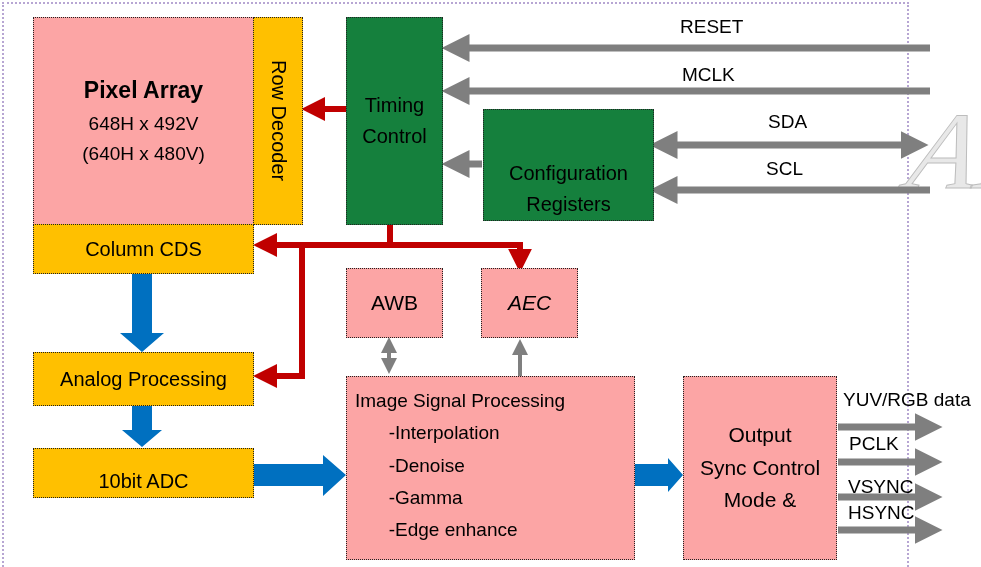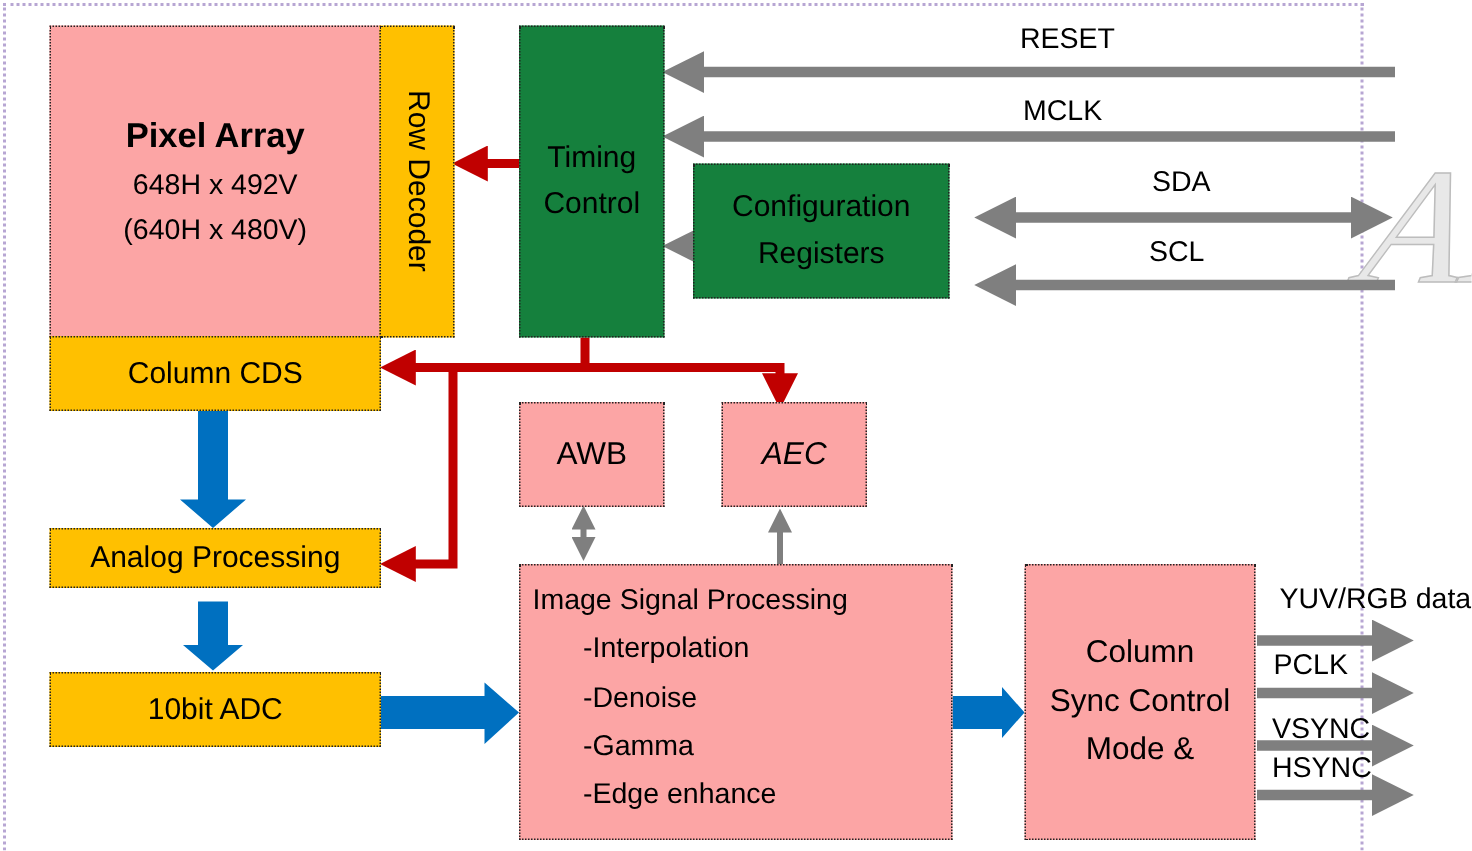--- a/index.html
+++ b/index.html
@@ -71,32 +71,32 @@
   <div style="font-weight:bold; font-size:23px;">Pixel Array</div>
   <div style="font-size:19px;">648H x 492V</div>
   <div style="font-size:19px;">(640H x 480V)</div>
 </div>
 <div class="blk orange" style="left:253px; top:17px; width:50px; height:208px;">
   <span class="vert">Row Decoder</span>
 </div>
 <div class="blk orange" style="left:33px; top:224px; width:221px; height:50px;">
   <span>Column CDS</span>
 </div>
-<div class="blk orange" style="left:33px; top:352px; width:221px; height:40px;">
+<div class="blk orange" style="left:33px; top:352px; width:221px; height:54px;">
   <span>Analog Processing</span>
 </div>
-<div class="blk orange" style="left:33px; top:448px; width:221px; height:50px;">
+<div class="blk orange" style="left:33px; top:448px; width:221px; height:50px;align-items:flex-end;">
   <span>10bit ADC</span>
 </div>
 
 <div class="blk pink" style="left:346px; top:17px; width:97px; height:208px; flex-direction:column;">
   <span>Timing</span>
   <span>Control</span>
 </div>
-<div class="blk pink" style="left:462px; top:109px; width:171px; height:90px; flex-direction:column;">
+<div class="blk pink" style="left:483px; top:109px; width:171px; height:112px; flex-direction:column;justify-content:flex-end;">
   <span>Configuration</span>
   <span>Registers</span>
 </div>
 
 <div class="blk blue" style="left:346px; top:268px; width:97px; height:70px; font-size:21px;">
   <span>AWB</span>
 </div>
 <div class="blk blue" style="left:481px; top:268px; width:97px; height:70px; font-size:21px;font-style:italic;">
   <span>AEC</span>
 </div>
@@ -115,26 +115,26 @@
     <span class="dash">-</span>
     <span>Gamma</span>
   </div>
   <div class="row">
     <span class="dash">-</span>
     <span>Edge enhance</span>
   </div>
 </div>
 
 <div class="blk blue" style="left:683px; top:376px; width:154px; height:184px; flex-direction:column; font-size:21px;">
-  <span>Column</span>
+  <span>Output</span>
   <span>Sync Control</span>
   <span>Mode &amp;</span>
 </div>
 
 <div class="sig" style="left:680px; top:16px;">RESET</div>
 <div class="sig" style="left:682px; top:64px;">MCLK</div>
 <div class="sig" style="left:768px; top:111px;">SDA</div>
 <div class="sig" style="left:766px; top:158px;">SCL</div>
 
-<div class="sig" style="left:843px; top:389px;margin-left:10px;">YUV/RGB data</div>
+<div class="sig" style="left:843px; top:389px;">YUV/RGB data</div>
 <div class="sig" style="left:849px; top:433px;">PCLK</div>
 <div class="sig" style="left:848px; top:476px;">VSYNC</div>
 <div class="sig" style="left:848px; top:502px;">HSYNC</div>
 
 </body></html>

